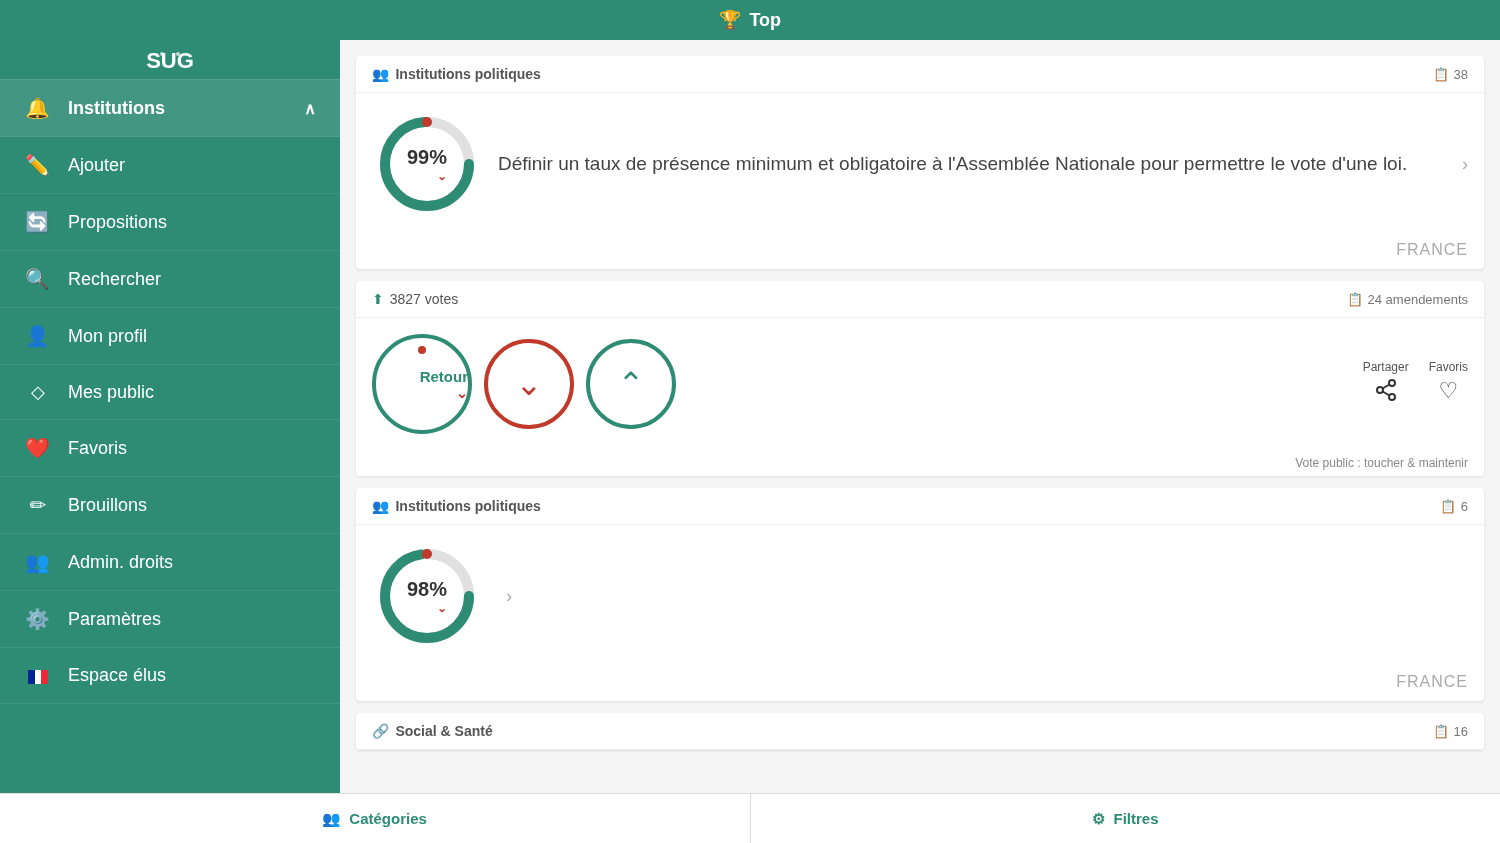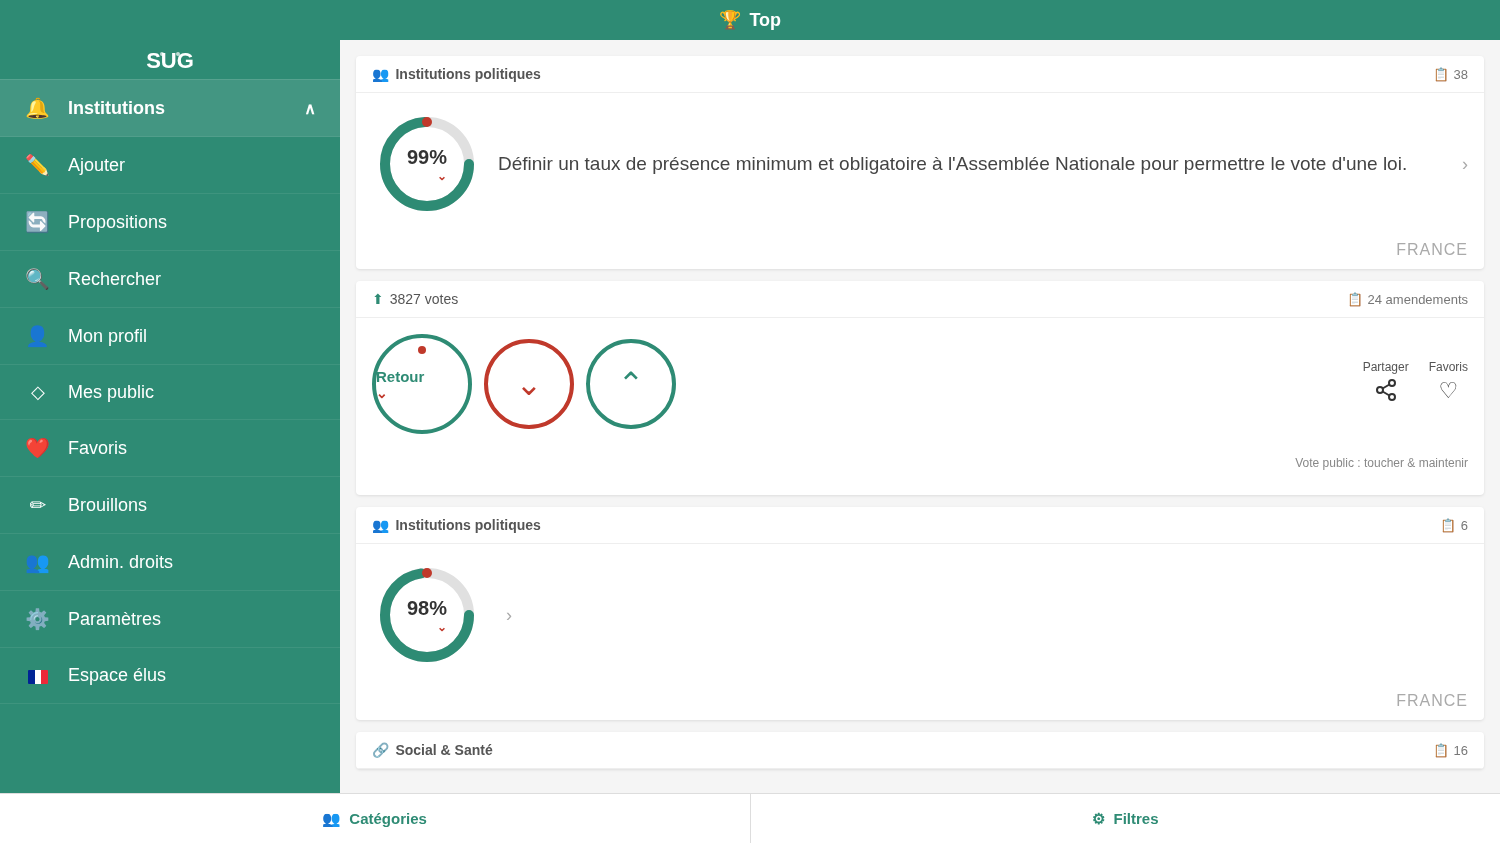--- a/index.html
+++ b/index.html
@@ -154,21 +154,21 @@
       align-items: center;
     }
 
     .vote-btn-retour {
       width: 100px;
       height: 100px;
       border-radius: 50%;
       border: 4px solid #2e8b74;
       display: flex;
       flex-direction: column;
-      align-items: flex-start;
+      align-items: flex-end;
       justify-content: center;
       cursor: pointer;
       color: #2e8b74;
       font-size: 15px;
       font-weight: bold;
       background: white;
       position: relative;
     }
 
     .vote-btn-down {
@@ -214,21 +214,21 @@
       cursor: pointer;
       color: #555;
       font-size: 12px;
       gap: 4px;
     }
     .action-item .action-icon { font-size: 22px; color: #333; }
 
     .vote-public-text {
       width: 100%;
       text-align: right;
-      padding: 6px 16px 25px;
+      padding: 6px 16px 6px;
       font-size: 12px;
       color: #888;
     }
 
     .retour-down-arrow {
       font-size: 14px;
       color: #c0392b;
     }
 
     

